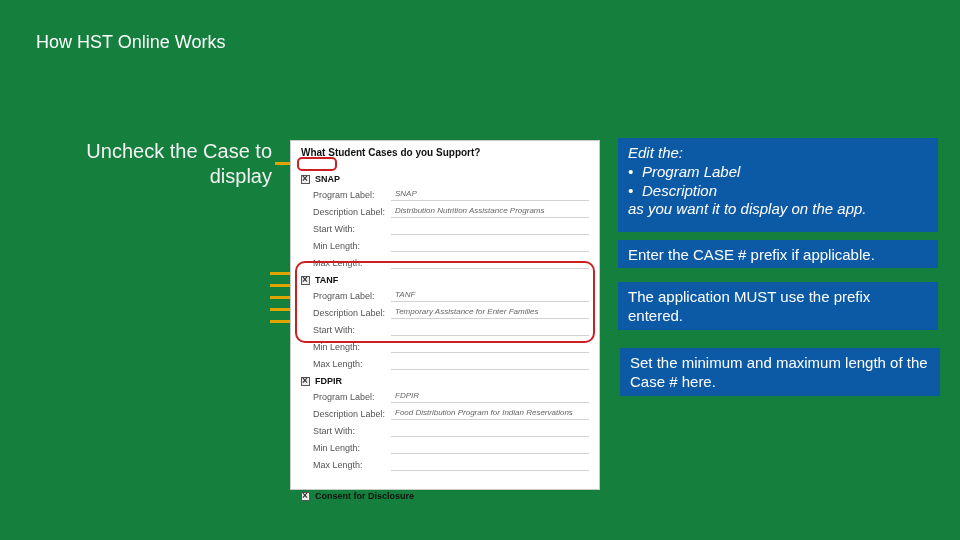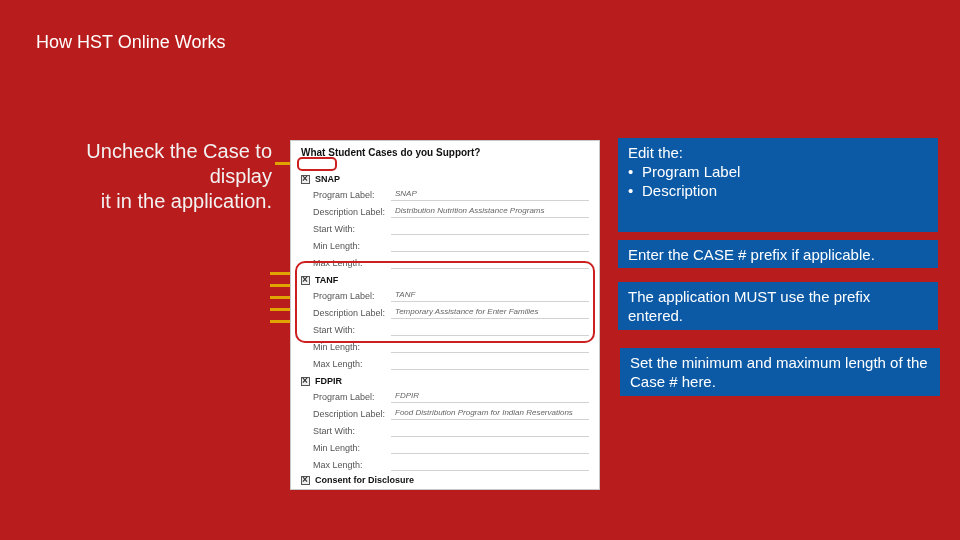--- a/index.html
+++ b/index.html
@@ -1,21 +1,21 @@
 <!DOCTYPE html>
 <html><head>
 <meta charset="utf-8">
 <style>
   * { box-sizing: border-box; margin: 0; padding: 0; }
   html, body { width: 960px; height: 540px; overflow: hidden; font-family: "Segoe UI", Arial, sans-serif; }
   .slide {
     position: relative;
     width: 960px;
     height: 540px;
-    background: #b91c1c;
+    background: #15803d;
   }
   .title {
     position: absolute;
     top: 32px;
     left: 36px;
     color: #fff;
     font-size: 18px;
     font-weight: 400;
   }
   .left-note {
@@ -40,31 +40,31 @@
     color: #444;
     padding: 6px 10px;
   }
   .form-header { font-weight: bold; font-size: 10px; color: #111; margin-bottom: 16px; }
   .section-check { display: flex; align-items: center; margin-top: 6px; font-weight: bold; color: #111; }
   .section-check .box { width: 9px; height: 9px; border: 1px solid #555; background:#eee; margin-right: 5px; position: relative; }
   .section-check .box::after { content: "×"; position:absolute; top:-3px; left:0; font-size:10px; color:#333; }
   .row { display:flex; align-items:center; margin: 5px 0 0 12px; }
   .row .lab { width: 78px; color:#555; }
   .row .val { flex:1; border-bottom:1px solid #d2d2d2; height:12px; padding-left:4px; color:#666; font-style:italic; font-size:8px; }
-  .consent { margin-top: 4px; }
+  .consent { margin-top: 20px; }
   
   .callout {
     position: absolute;
     background: #0c5aa6;
     color: #fff;
     font-size: 15px;
     line-height: 1.25;
     padding: 6px 10px;
   }
-  .c1 { top: 138px; left: 618px; width: 320px; height: 94px; }
+  .c1 { top: 138px; left: 618px; width: 320px; height: 94px; font-style: italic; }
   .c2 { top: 240px; left: 618px; width: 320px; height: 28px; }
   .c3 { top: 282px; left: 618px; width: 320px; height: 48px; }
   .c4 { top: 348px; left: 620px; width: 320px; height: 48px; }
   .c5 { top: 420px; left: 624px; width: 320px; height: 80px; background: transparent; }
   .bullet-row { display:flex; }
   .bullet-row .dot { width: 14px; }
   
   .arrow-set-top {
     position: absolute;
     top: 157px; left: 275px; width: 24px; height: 14px;
@@ -96,21 +96,20 @@
   }
 </style>
 </head>
 <body>
 <div class="slide">
 
   <div class="title">How HST Online Works</div>
 
   <div class="left-note">
     <span>Uncheck the Case to display</span><br>
-    <span>it in the application.</span>
   </div>
 
   <div class="arrow-set-top">
     <div class="orange-arrow" style="top:5px; left:0; width:18px;"></div>
   </div>
 
   <div class="arrow-set-mid">
     <div class="orange-arrow" style="top:2px;  left:0; width:24px;"></div>
     <div class="orange-arrow" style="top:14px; left:0; width:24px;"></div>
     <div class="orange-arrow" style="top:26px; left:0; width:24px;"></div>
@@ -208,18 +207,19 @@
   <div class="callout c1">
     <div>Edit the:</div>
     <div class="bullet-row">
         <span class="dot">•</span>
         <span>Program Label</span>
       </div>
     <div class="bullet-row">
         <span class="dot">•</span>
         <span>Description</span>
       </div>
+    <div>as you want it to display on the app.</div>
   </div>
   <div class="callout c2">Enter the CASE # prefix if applicable.</div>
   <div class="callout c3">The application MUST use the prefix entered.</div>
   <div class="callout c4">Set the minimum and maximum length of the Case # here.</div>
 
 </div>
 
 </body></html>

